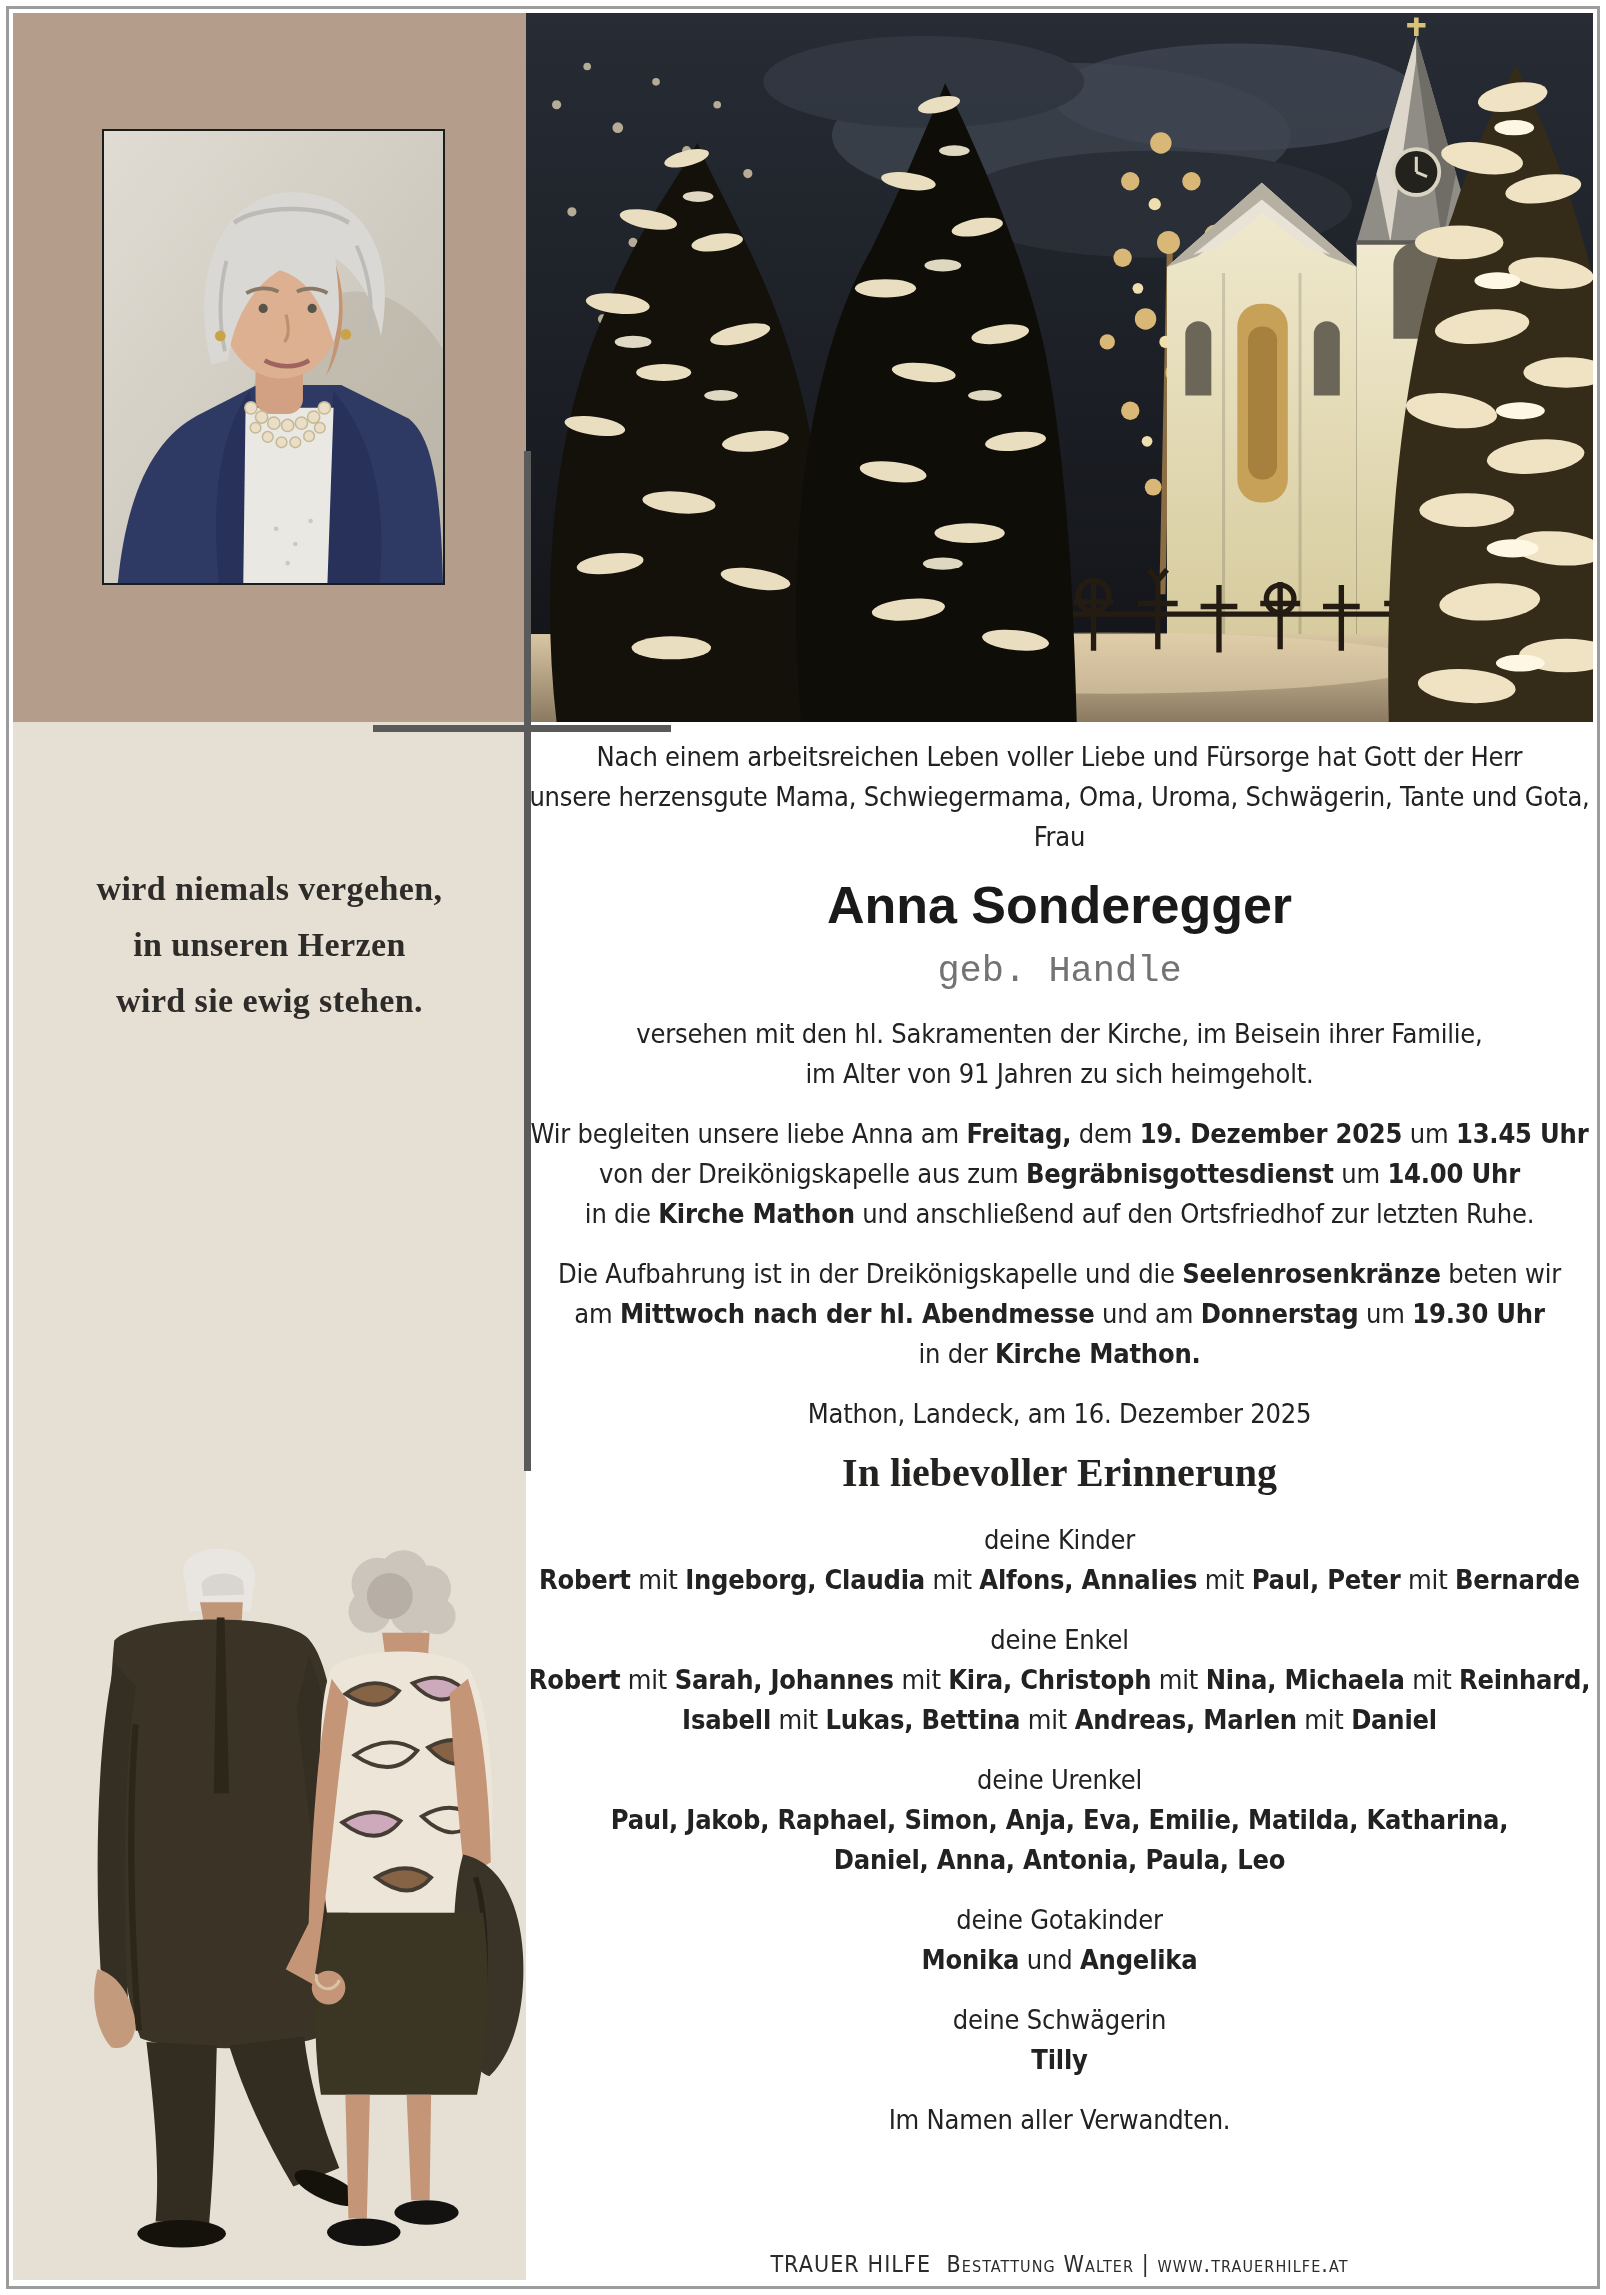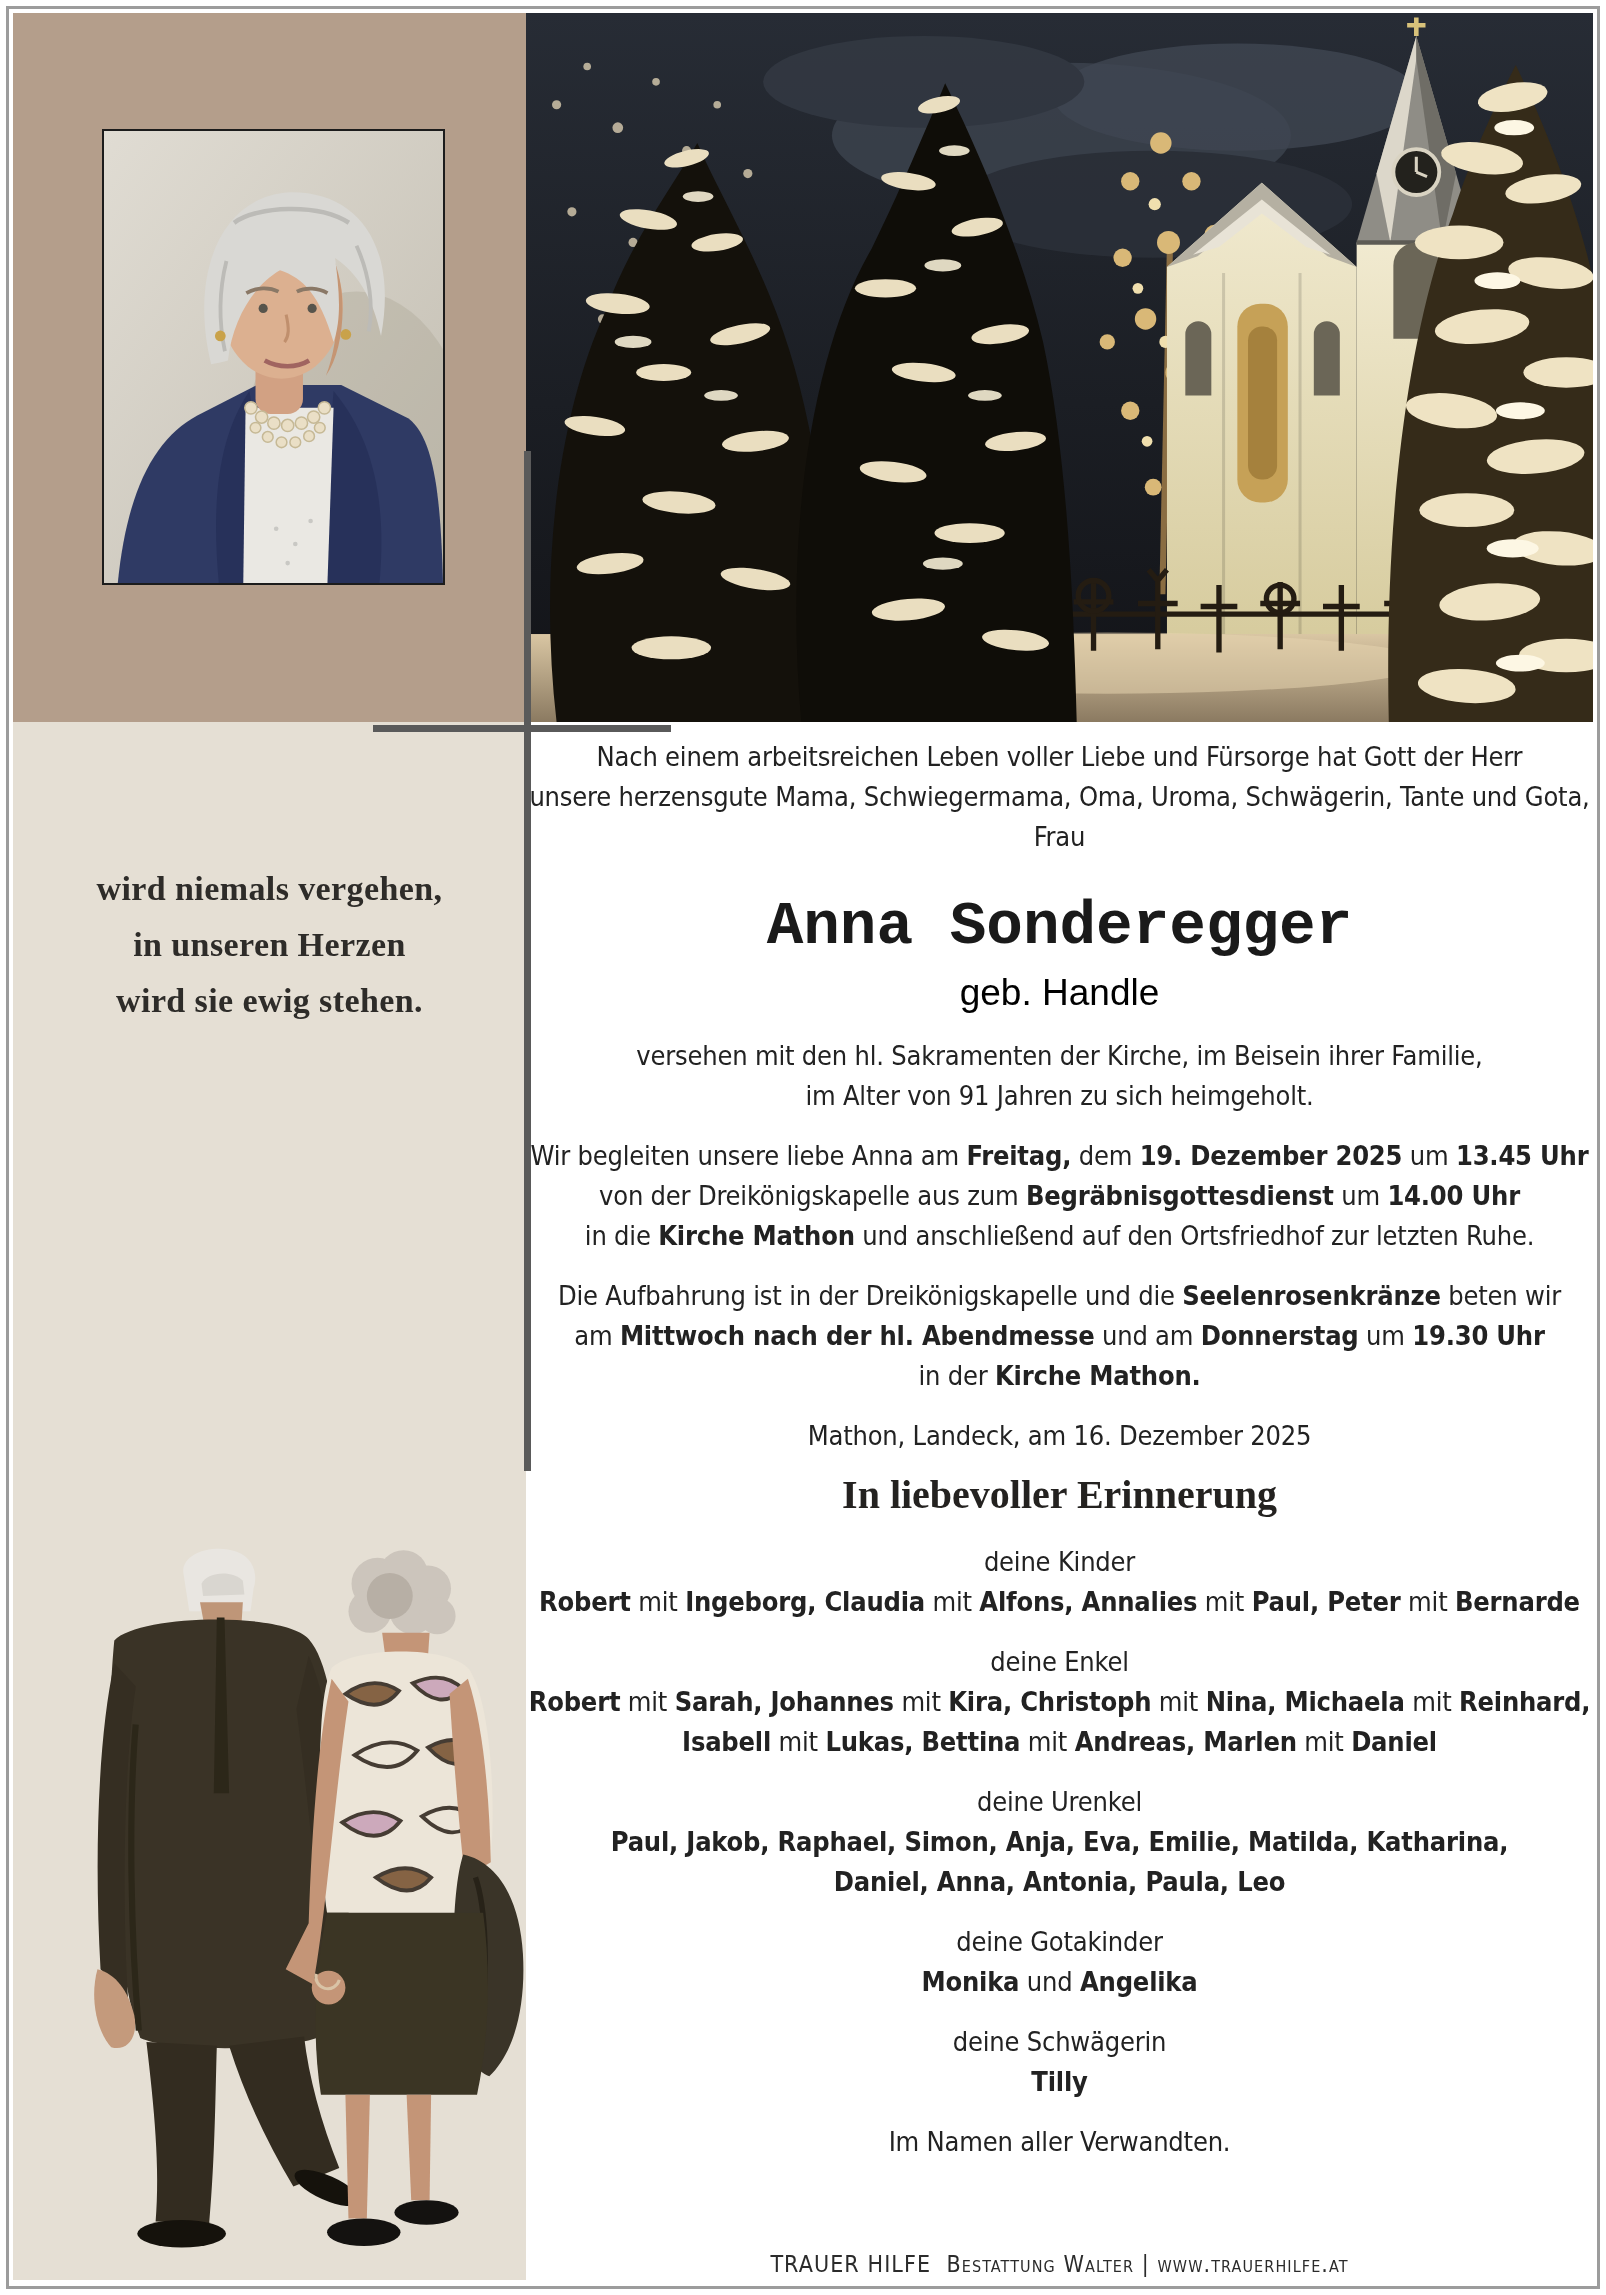--- a/index.html
+++ b/index.html
@@ -22,22 +22,22 @@
   .church{position:absolute;left:526px;top:13px;width:1067px;height:709px;background:#15171b;}
   .church svg{display:block;width:100%;height:100%;}
   
   .cross-h{position:absolute;left:373px;top:725px;width:298px;height:6.9px;background:#5a5a5a;}
   .cross-v{position:absolute;left:524px;top:451px;width:6.9px;height:1020px;background:#5a5a5a;}
   
   .notice{position:absolute;left:526px;top:722px;width:1067px;height:1566px;text-align:center;color:#1e1e1e;}
   .notice .inner{padding-top:15px;}
   .line{font-stretch:condensed;font-size:27px;line-height:40px;letter-spacing:-0.2px;color:#222;}
   .line .bold{font-weight:700;}
-  .deceased-name{font-family:Liberation Mono, monospace;font-weight:700;font-size:61px;line-height:86px;margin-top:27px;color:#1a1a1a;}
-  .birth-name{font-family:Liberation Sans, sans-serif;font-size:37px;line-height:46px;color:#000000;}
+  .deceased-name{font-family:Liberation Sans, sans-serif;font-weight:700;font-size:52px;line-height:86px;margin-top:5px;color:#1a1a1a;}
+  .birth-name{font-family:Liberation Mono, monospace;font-size:37px;line-height:46px;color:#737373;}
   .mt{margin-top:20px;}
   .memory-heading{font-family:"Liberation Serif","DejaVu Serif",serif;font-weight:700;font-size:40px;line-height:54px;margin-top:12px;color:#242220;}
   .footer{position:absolute;left:526px;bottom:18.4px;width:1067px;text-align:center;color:#2b2b2b;
           font-stretch:condensed;font-size:23px;letter-spacing:1.1px;}
   .footer .sc{font-variant:small-caps;}
 </style>
 </head>
 <body>
 
 <div class="tan-block">

